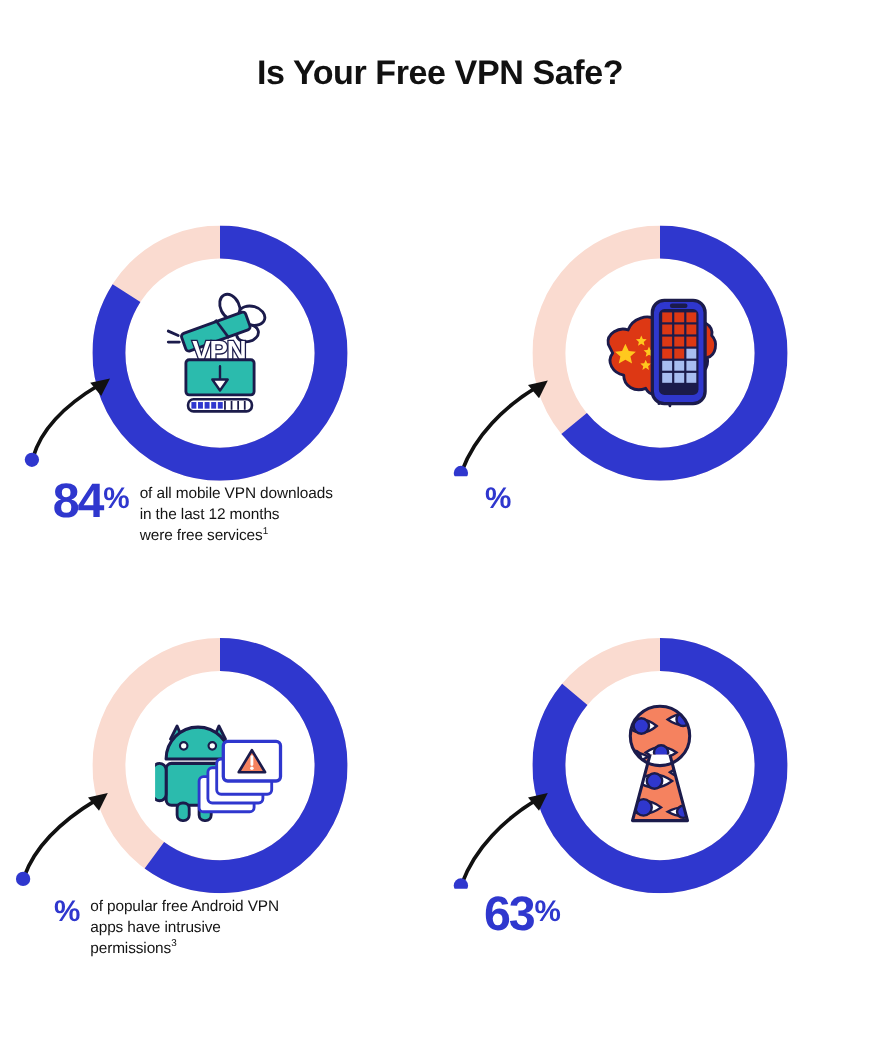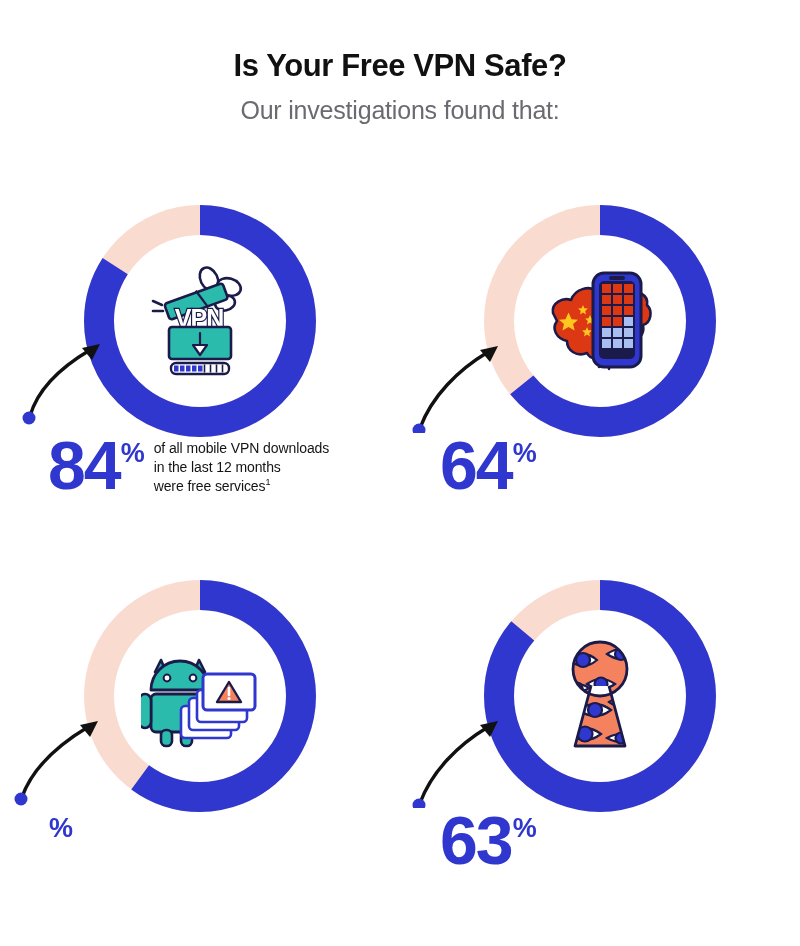--- a/index.html
+++ b/index.html
@@ -111,21 +111,21 @@
 
   .cell.right .stat { left: 40px; }
 
   .pct-block {
     display: flex;
     align-items: flex-start;
     flex: none;
   }
 
   .pct-number {
-    font-size: 68px;
+    font-size: 44px;
     font-weight: bold;
     color: #2f37ce;
     line-height: 0.82;
     letter-spacing: -2px;
   }
 
   .pct-sign {
     font-size: 27px;
     font-weight: bold;
     color: #2f37ce;
@@ -152,21 +152,20 @@
 
   sup { font-size: 9px; vertical-align: super; line-height: 0; }
 </style>
 </head>
 <body>
 
 <div class="infographic">
 
   <div class="header">
     <div class="title">Is Your Free VPN Safe?</div>
-    <div class="subtitle">Our investigations found that:</div>
   </div>
 
   <div class="grid">
 
     <div class="cell left c84">
       <div class="donut-wrap">
         <svg class="donut-svg" viewBox="0 0 232 232">
           <circle cx="116" cy="116" r="101" fill="none" stroke="#fadbd0" stroke-width="30"></circle>
           <circle cx="116" cy="116" r="101" fill="none" stroke="#2f37ce" stroke-width="30" stroke-dasharray="533.1 634.6" stroke-dashoffset="0" transform="rotate(-90 116 116)"></circle>
         </svg>
@@ -278,21 +277,20 @@
       </div>
 
       <svg class="pointer" viewBox="0 0 130 115">
         <path d="M12 110 C 24 78, 50 52, 80 34" fill="none" stroke="#111111" stroke-width="3.4" stroke-linecap="round"></path>
         <path d="M90 28 L72 32 L82 44 Z" fill="#111111"></path>
         <circle cx="11" cy="112" r="6.5" fill="#2f37ce"></circle>
       </svg>
 
       <div class="stat">
         <div class="pct-block">
-          <span class="pct-number">64</span>
           <span class="pct-sign">%</span>
         </div>
       </div>
     </div>
 
     <div class="cell left c60">
       <div class="donut-wrap">
         <svg class="donut-svg" viewBox="0 0 232 232">
           <circle cx="116" cy="116" r="101" fill="none" stroke="#fadbd0" stroke-width="30"></circle>
           <circle cx="116" cy="116" r="101" fill="none" stroke="#2f37ce" stroke-width="30" stroke-dasharray="380.8 634.6" stroke-dashoffset="0" transform="rotate(-90 116 116)"></circle>
@@ -331,20 +329,23 @@
       <svg class="pointer" viewBox="0 0 130 115">
         <path d="M14 104 C 24 76, 50 52, 80 34" fill="none" stroke="#111111" stroke-width="3.4" stroke-linecap="round"></path>
         <path d="M90 28 L72 32 L82 44 Z" fill="#111111"></path>
         <circle cx="13" cy="106" r="6.5" fill="#2f37ce"></circle>
       </svg>
 
       <div class="stat">
         <div class="pct-block">
           <span class="pct-sign">%</span>
         </div>
+        <div class="stat-desc"><span>of popular free Android VPN
+apps have intrusive
+permissions</span><sup>3</sup></div>
       </div>
     </div>
 
     <div class="cell right c86">
       <div class="donut-wrap">
         <svg class="donut-svg" viewBox="0 0 232 232">
           <circle cx="116" cy="116" r="101" fill="none" stroke="#fadbd0" stroke-width="30"></circle>
           <circle cx="116" cy="116" r="101" fill="none" stroke="#2f37ce" stroke-width="30" stroke-dasharray="545.8 634.6" stroke-dashoffset="0" transform="rotate(-90 116 116)"></circle>
         </svg>
         <div class="icon-holder">

